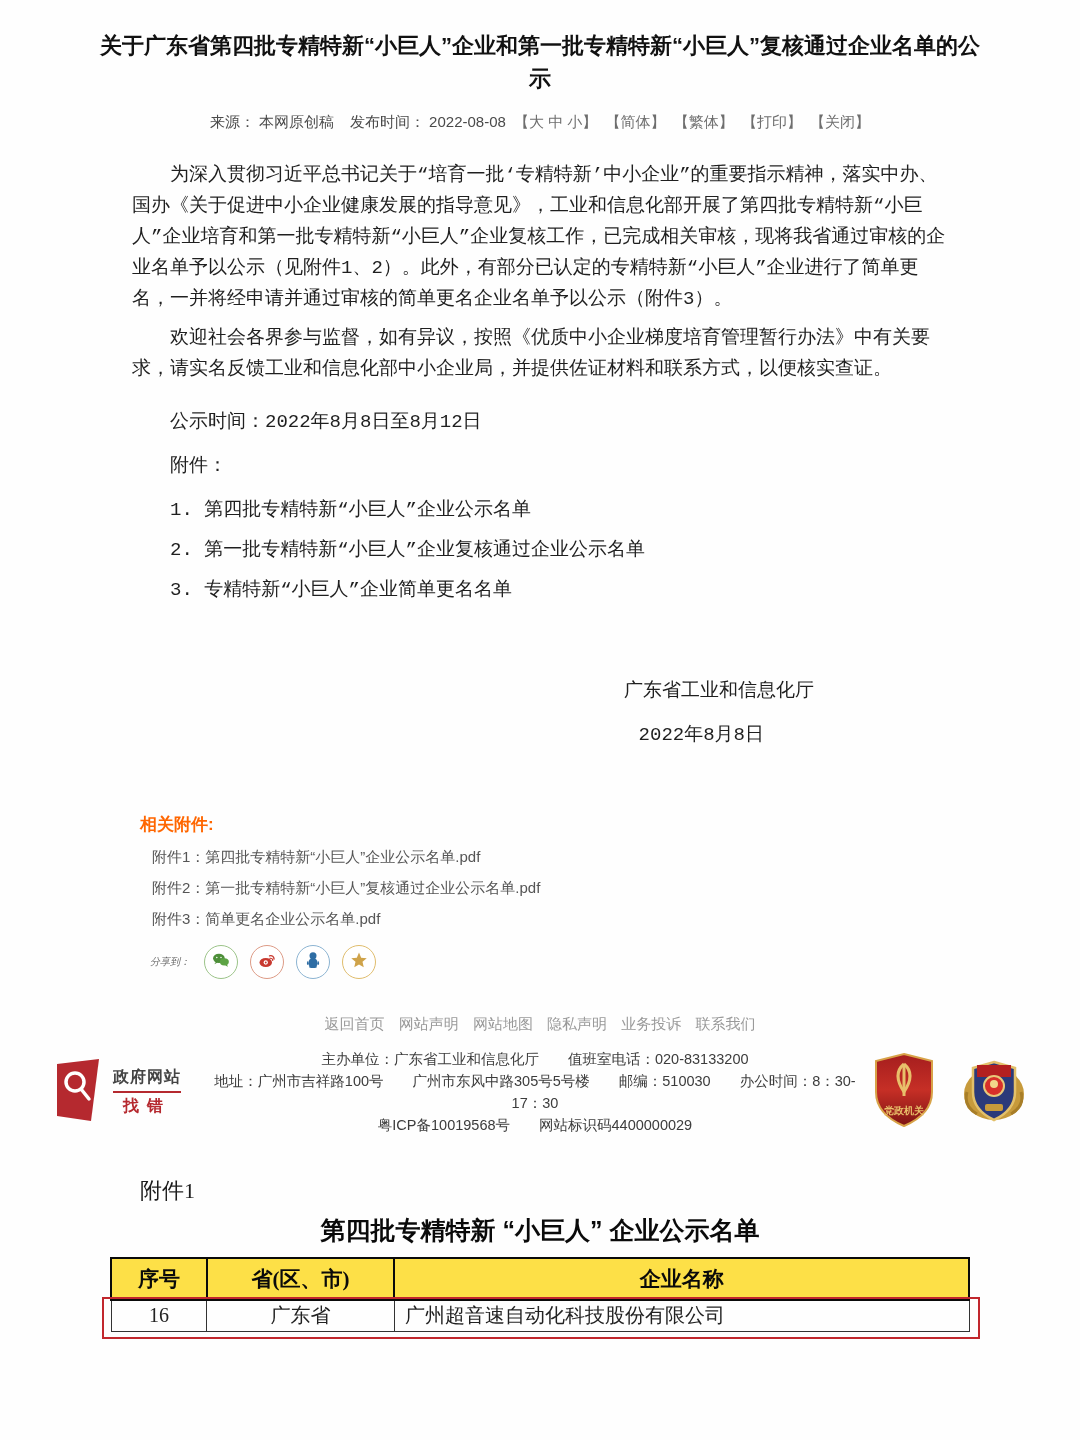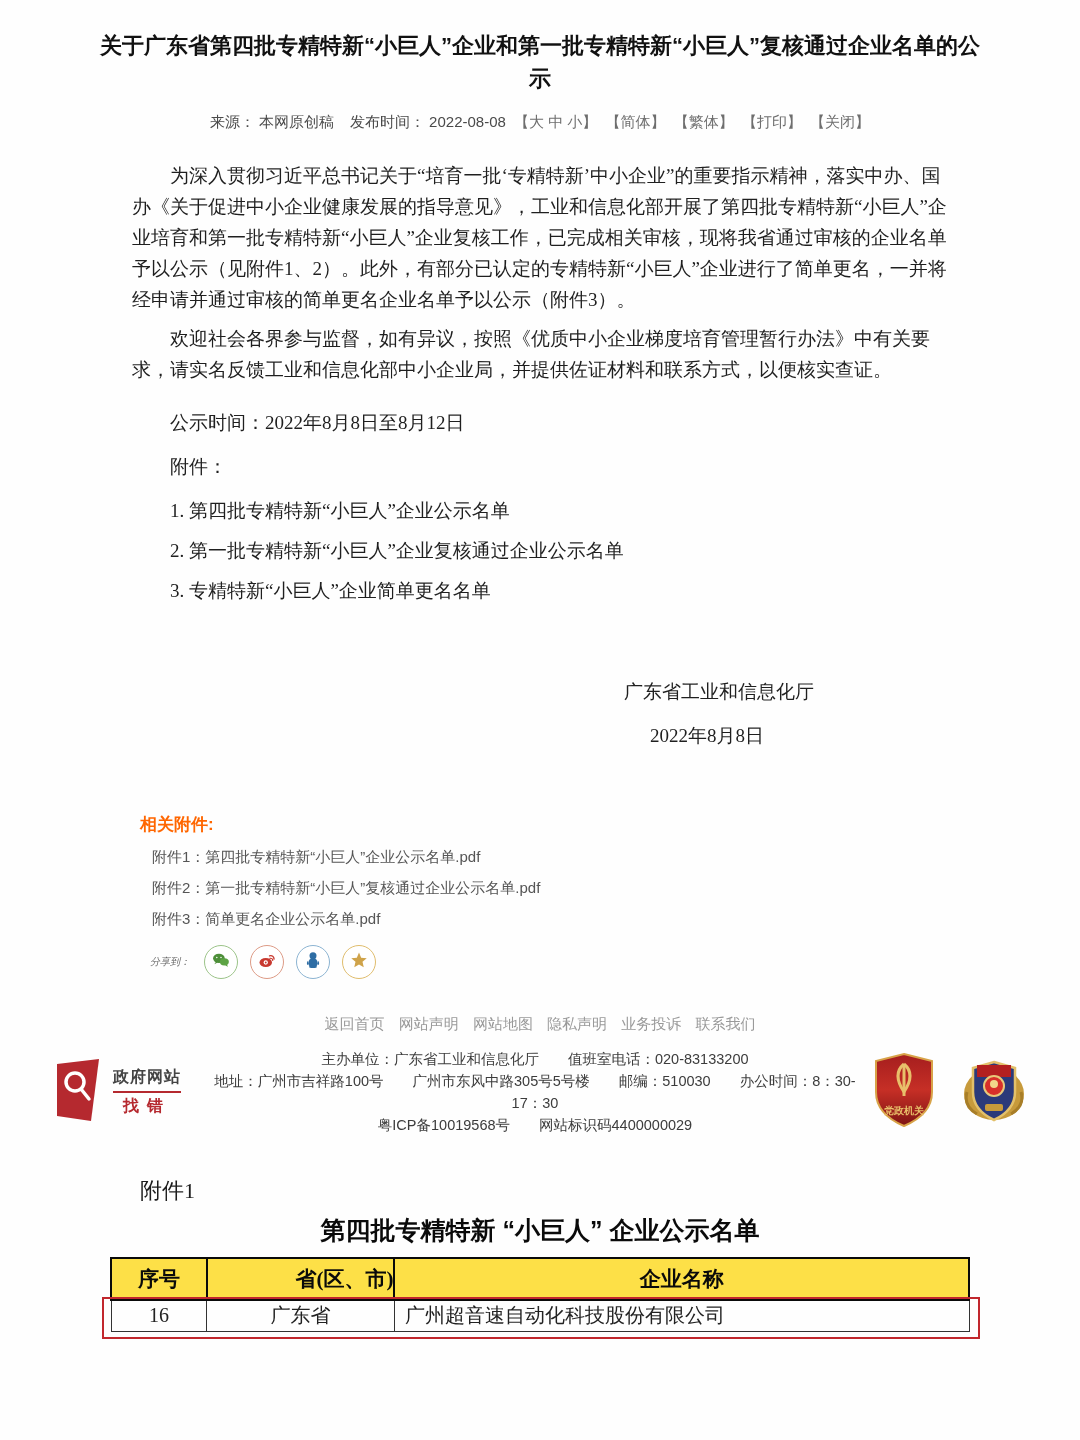--- a/index.html
+++ b/index.html
@@ -15,21 +15,21 @@
     font-size:22px; line-height:33px; font-weight:bold; color:#111;
   }
   .meta-line {
     margin-top:18px; text-align:center; font-size:15px; color:#4a4a4a;
   }
   .meta-line span { margin:0 2px; }
   .meta-btn { color:#6e6e6e; cursor:pointer; margin:0 4px; }
   
   .article {
     width:816px; margin:28px auto 0;
-    font-family:Liberation Serif, serif;
+    font-family:Liberation Mono, monospace;
     font-size:19px; line-height:31px; color:#1f1f1f;
   }
   .article p { text-indent:2em; }
   .para1 { margin-bottom:8px; }
   .para2 { margin-bottom:22px; }
   .line-time { margin-bottom:13px; }
   .line-phone { margin-bottom:50px; }
   .attach-label { margin-bottom:13px; }
   .attach-item { text-indent:2em; margin-bottom:9px; line-height:31px; }
   .signature { margin-top:70px; margin-right:100px; text-align:right; }
@@ -77,21 +77,21 @@
   table.annex-table { width:860px; border-collapse:collapse;
                       font-family:"Liberation Serif", serif; }
   .annex-table th {
     border:2.5px solid #0a0a0a; height:42px; font-size:21px; font-weight:bold; color:#0a0a0a;
     background:#fde047;
   }
   .annex-table td {
     border:1px solid #333; height:31px; font-size:20px; color:#222; text-align:center;
   }
   .annex-table td.cell-name { text-align:left; padding-left:10px; }
-  .col-no { width:96px; } .col-prov { width:188px;text-align:right; } .col-name { width:576px; }
+  .col-no { width:96px; } .col-prov { width:188px; } .col-name { width:576px; }
   .highlight-box {
     position:absolute; left:-8px; top:40px; width:878px; height:42px;
     border:2px solid #c1272d; pointer-events:none;
   }
 </style>
 </head>
 <body>
 
 <div class="page">
 

